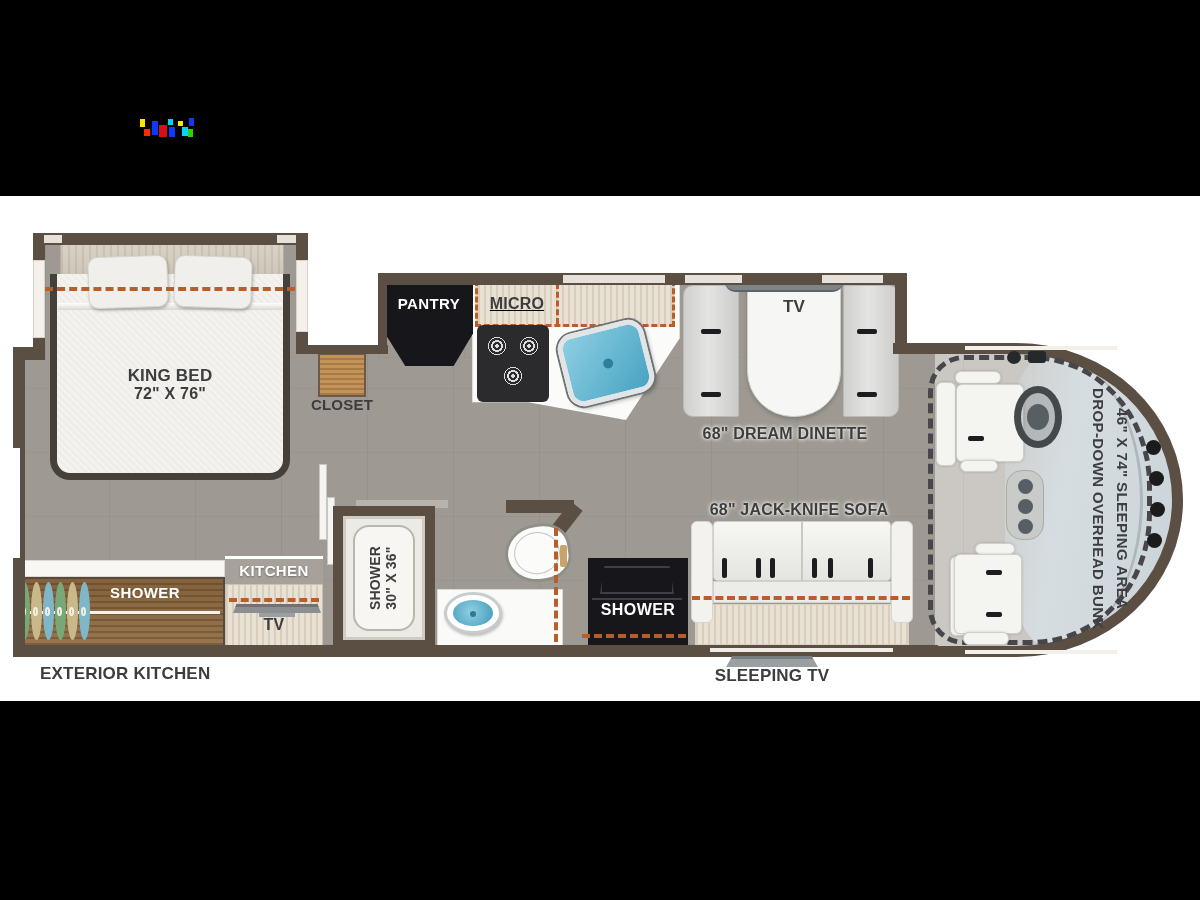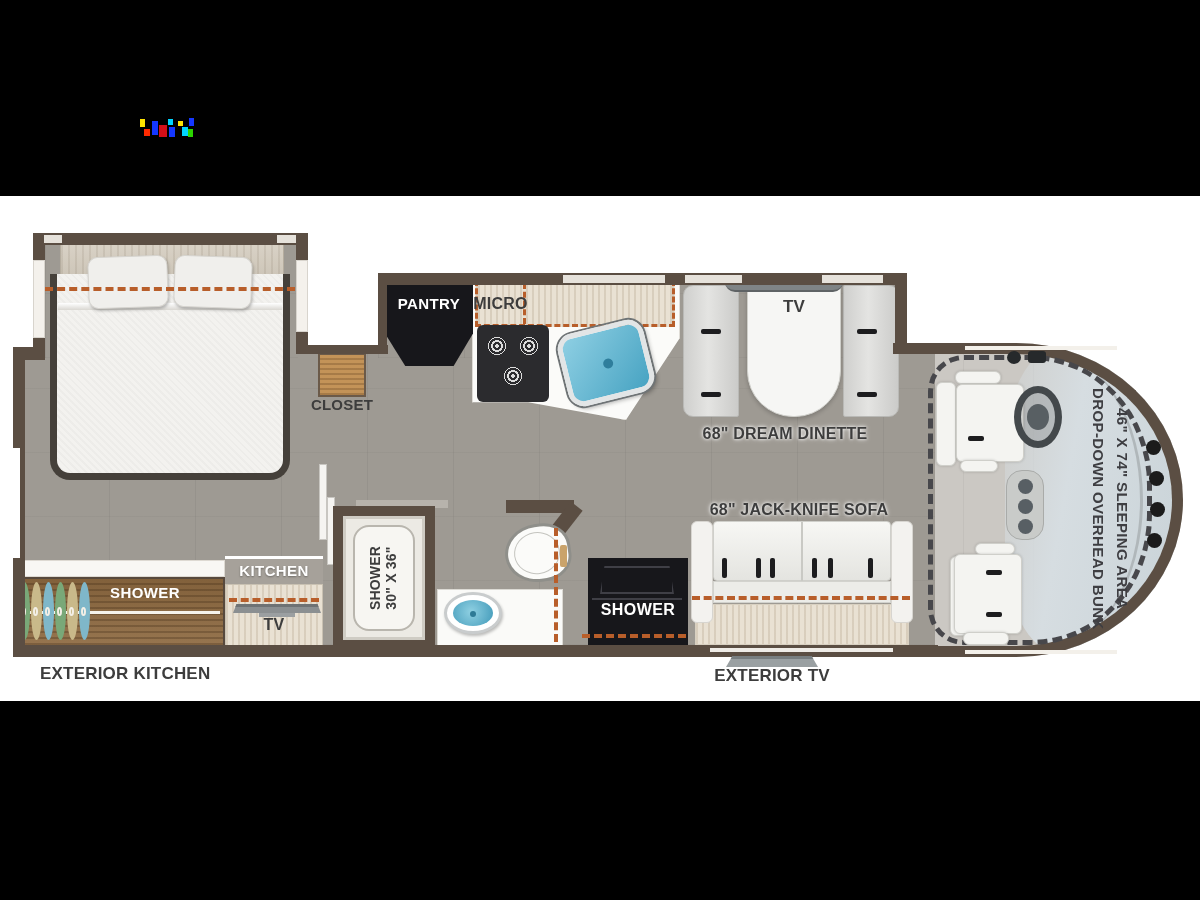--- a/index.html
+++ b/index.html
@@ -78,20 +78,24 @@
               background-image:repeating-linear-gradient(45deg, rgba(0,0,0,0.025) 0 2px, transparent 2px 5px);"></div>
   <div class="abs" style="left:58px;top:303px;width:224px;height:7px;background:linear-gradient(180deg,#ffffff,#d9d7d2);"></div>
 
   <div class="abs" style="left:88px;top:256px;width:80px;height:52px;background:#f0efec;border:1px solid #d6d4cf;
               border-radius:10px;transform:rotate(-2deg);box-shadow:1px 2px 3px rgba(0,0,0,0.25);"></div>
   <div class="abs" style="left:174px;top:256px;width:78px;height:52px;background:#f0efec;border:1px solid #d6d4cf;
               border-radius:10px;transform:rotate(2deg);box-shadow:1px 2px 3px rgba(0,0,0,0.25);"></div>
 
   <div class="abs dashh" style="left:45px;top:287px;width:250px;height:0;"></div>
 
+  <div class="abs lbl" style="left:95px;top:366px;width:150px;font-size:17px;">
+    <span style="display:block;">KING BED</span>
+    <span style="display:block;font-size:16px;">72" X 76"</span>
+  </div>
 
   <div class="abs white" style="left:13px;top:560px;width:212px;height:17px;border:1px solid #ddd9d2;"></div>
   <div class="abs wood-closet" style="left:13px;top:577px;width:212px;height:70px;border:2px solid #57493d;"></div>
   <div class="abs" style="left:17px;top:611px;width:203px;height:3px;background:#f5f2ea;"></div>
   <div class="abs hanger h-g" style="left:19px;top:582px;width:11px;height:58px;"></div>
   <div class="abs hanger h-t" style="left:31px;top:582px;width:11px;height:58px;"></div>
   <div class="abs hanger h-b" style="left:43px;top:582px;width:11px;height:58px;"></div>
   <div class="abs hanger h-g" style="left:55px;top:582px;width:11px;height:58px;"></div>
   <div class="abs hanger h-t" style="left:67px;top:582px;width:11px;height:58px;"></div>
   <div class="abs hanger h-b" style="left:79px;top:582px;width:11px;height:58px;"></div>
@@ -110,21 +114,21 @@
   <div class="abs" style="left:319px;top:464px;width:8px;height:76px;background:#f5f4f1;border:1px solid #c8c6c1;"></div>
   <div class="abs" style="left:327px;top:497px;width:8px;height:68px;background:#f5f4f1;border:1px solid #c8c6c1;"></div>
 
   <div class="abs wood-pantry" style="left:318px;top:353px;width:48px;height:44px;border:2px solid #6b5a49;"></div>
   <div class="abs lbl" style="left:300px;top:397px;width:84px;font-size:15px;">CLOSET</div>
 
   <div class="abs" style="left:472px;top:283px;width:208px;height:137px;background:#fbfbf9;border:1px solid #dfdcd6;
               clip-path:polygon(0 0,100% 0,100% 40%,74% 100%,27% 87%,0 87%);"></div>
 
   <div class="abs wood-light" style="left:475px;top:280px;width:200px;height:47px;border:3px dashed #b85e2a;">
-    <div class="abs" style="left:0;top:0;width:48px;height:41px;border-right:3px dashed #b85e2a;display:flex;align-items:center;justify-content:center;">
+    <div class="abs" style="left:0;top:0;width:81px;height:41px;border-right:3px dashed #b85e2a;display:flex;align-items:center;justify-content:center;text-decoration:underline;">
       <span class="lbl" style="font-size:16px;">MICRO</span>
     </div>
   </div>
 
   <div class="abs" style="left:385px;top:278px;width:88px;height:88px;background:#17171b;
               clip-path:polygon(0 0,100% 0,100% 63%,78% 100%,23% 100%,0 63%);"></div>
   <div class="abs lblw" style="left:385px;top:296px;width:88px;font-size:15px;">PANTRY</div>
 
   <div class="abs" style="left:477px;top:325px;width:72px;height:77px;background:#2b2b2e;border-radius:6px;">
     <div class="abs burner" style="left:9px;top:10px;width:22px;height:22px;"></div>
@@ -268,16 +272,16 @@
   <div class="abs" style="left:1147px;top:533px;width:15px;height:15px;border-radius:50%;background:#1b1b1b;"></div>
 
   <div class="abs" style="left:1086px;top:378px;width:52px;height:262px;writing-mode:vertical-lr;text-orientation:mixed;
               font-weight:bold;font-size:15px;color:#3e3e42;line-height:24px;text-align:center;letter-spacing:0.4px;">
     <span style="display:block;">DROP-DOWN OVERHEAD BUNK</span>
     <span style="display:block;">46" X 74" SLEEPING AREA</span>
   </div>
 
   <div class="abs" style="left:726px;top:656px;width:92px;height:11px;background:#9aa0a2;border-top:3px solid #787e80;
               clip-path:polygon(7% 0,93% 0,100% 100%,0 100%);"></div>
-  <div class="abs lbl" style="left:704px;top:666px;width:136px;font-size:17px;">EXTERIOR TV</div>
+  <div class="abs lbl" style="left:704px;top:666px;width:136px;font-size:17px;">SLEEPING TV</div>
   <div class="abs lbl" style="left:40px;top:664px;width:180px;font-size:17px;text-align:left;">EXTERIOR KITCHEN</div>
 
 </div>
 
 </body></html>

